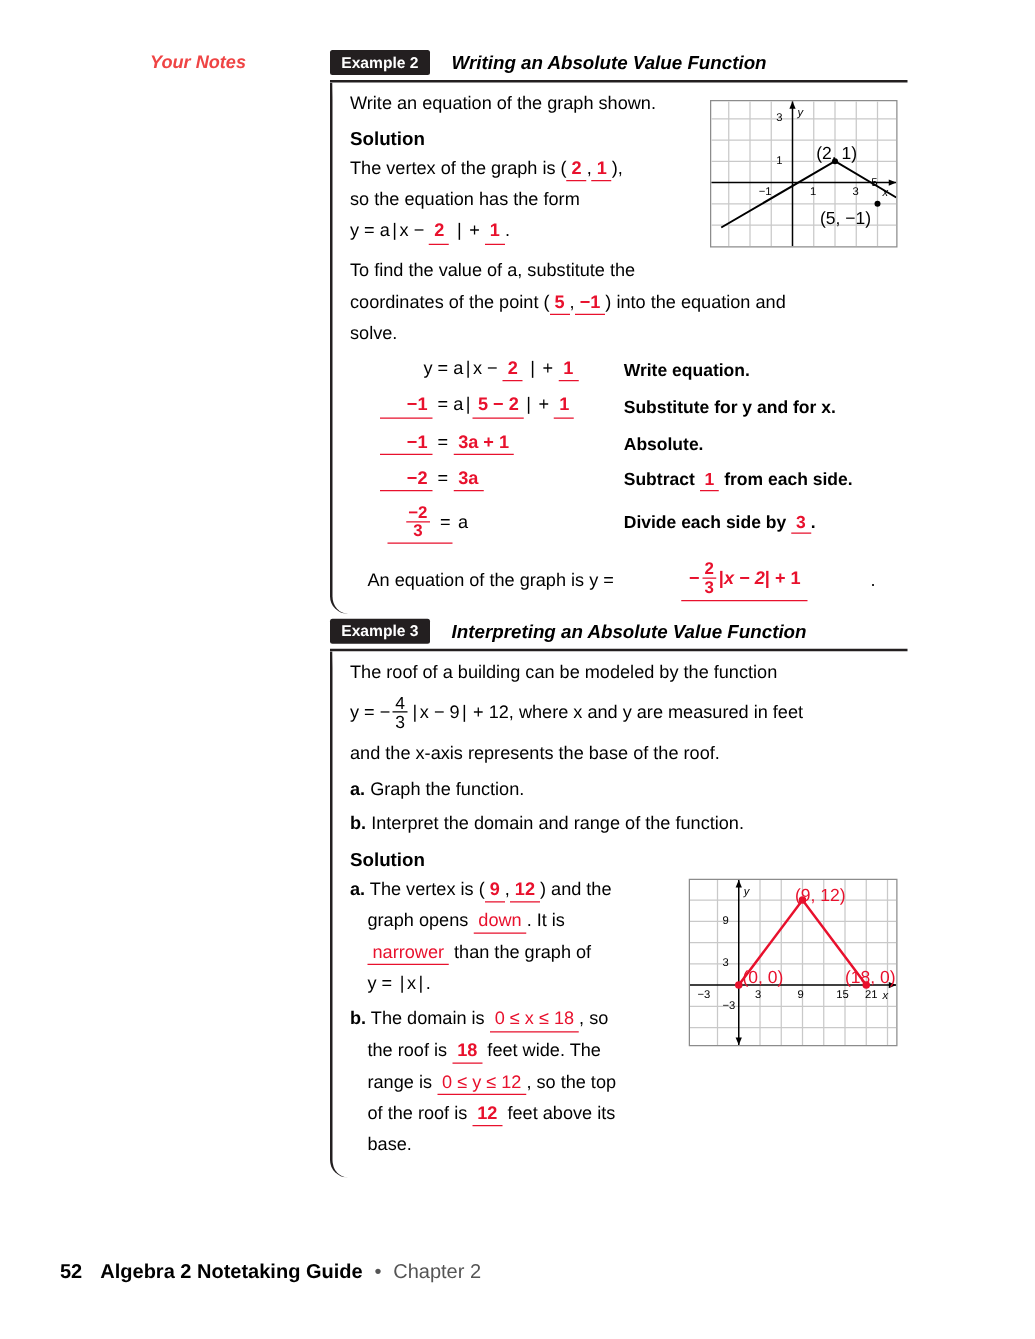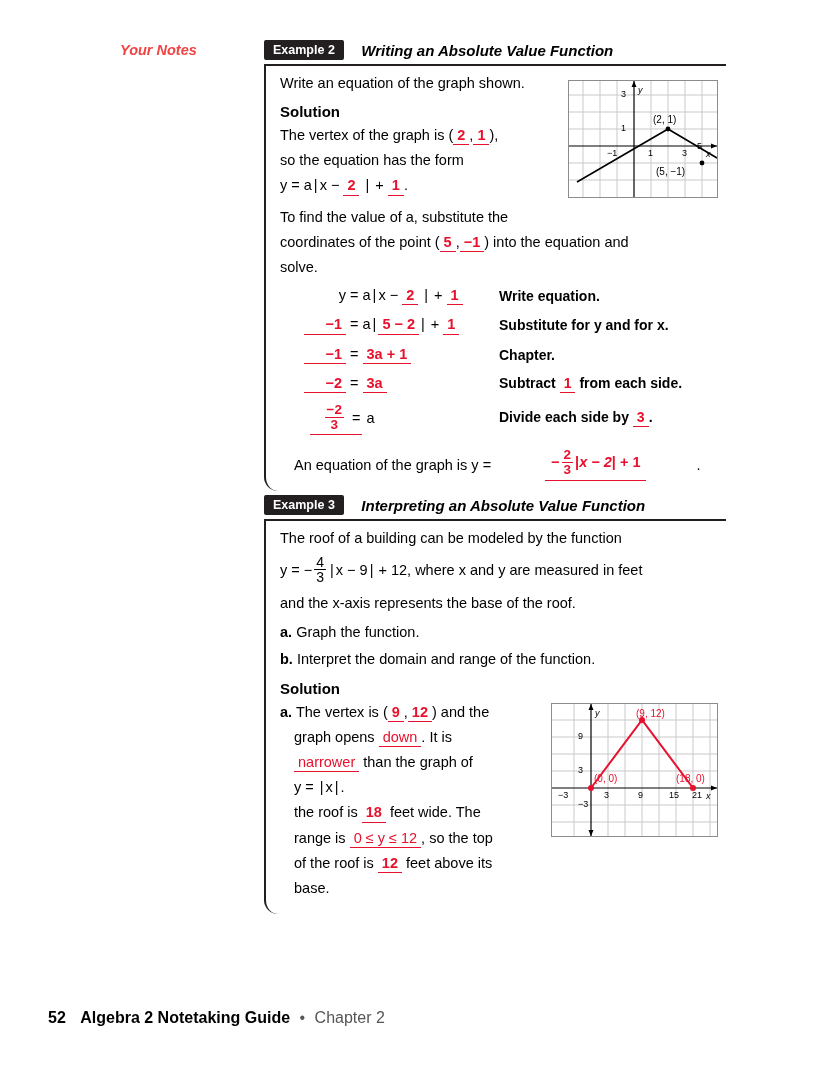--- a/index.html
+++ b/index.html
@@ -88,21 +88,21 @@
   .eq-table { margin-left:24px; margin-top:10px; }
   .eq-row { display:flex; align-items:center; margin-bottom:11px; }
   .eq-left { width:195px; text-align:left; font-size:14.5px; }
   .eq-right { font-size:14px; font-weight:bold; }
   .eq-lhs { display:inline-block; min-width:42px; text-align:right; }
 
   
   .graph { position:absolute; background:#fff; border:1px solid #8c8c8c; }
   .vlabel { position:absolute; font-size:9px; font-style:italic; }
   .tick { position:absolute; font-size:9px; }
-  .ptlabel { position:absolute; font-size:10px; }
+  .ptlabel { position:absolute; font-size:14px; }
   .ptlabel.red { color:#e8112d; }
 
   
   .footer {
     position:absolute; left:48px; bottom:44px;
     font-size:16px;
   }
   .footer .pg { font-weight:bold; margin-right:10px; }
   .footer .tt { font-weight:bold; }
   .footer .ch { color:#555; }
@@ -166,21 +166,21 @@
             <span>and for</span>
             <span class="ital">x</span><span>.</span>
           </div>
         </div>
 
         <div class="eq-row">
           <div class="eq-left">
             <span class="eq-lhs ans">−1</span>
             = <span class="ans ital">3a + 1</span>
           </div>
-          <div class="eq-right">Chapter.</div>
+          <div class="eq-right">Absolute.</div>
         </div>
 
         <div class="eq-row">
           <div class="eq-left">
             <span class="eq-lhs ans">−2</span>
             = <span class="ans ital">3a</span>
           </div>
           <div class="eq-right">
             <span>Subtract</span>
             <span class="ans">1</span>
@@ -307,20 +307,25 @@
           <span class="ans ans-nob">down</span><span>. It is</span>
         </div>
         <div class="line" style="padding-left:14px;">
           <span class="ans ans-nob">narrower</span>
           <span>than the graph of</span>
         </div>
         <div class="line" style="padding-left:14px;">
           <span class="ital">y = </span><span class="avb">|</span><span class="ital">x</span><span class="avb">|</span>.
         </div>
 
+        <div class="line" style="margin-top:9px;">
+          <span class="bold">b.</span>
+          <span>The domain is</span>
+          <span class="ans ans-nob">0 ≤ x ≤ 18</span><span>, so</span>
+        </div>
         <div class="line" style="padding-left:14px;">
           <span>the roof is</span>
           <span class="ans">18</span>
           <span>feet wide. The</span>
         </div>
         <div class="line" style="padding-left:14px;">
           <span>range is</span>
           <span class="ans ans-nob">0 ≤ y ≤ 12</span><span>, so the top</span>
         </div>
         <div class="line" style="padding-left:14px;">

